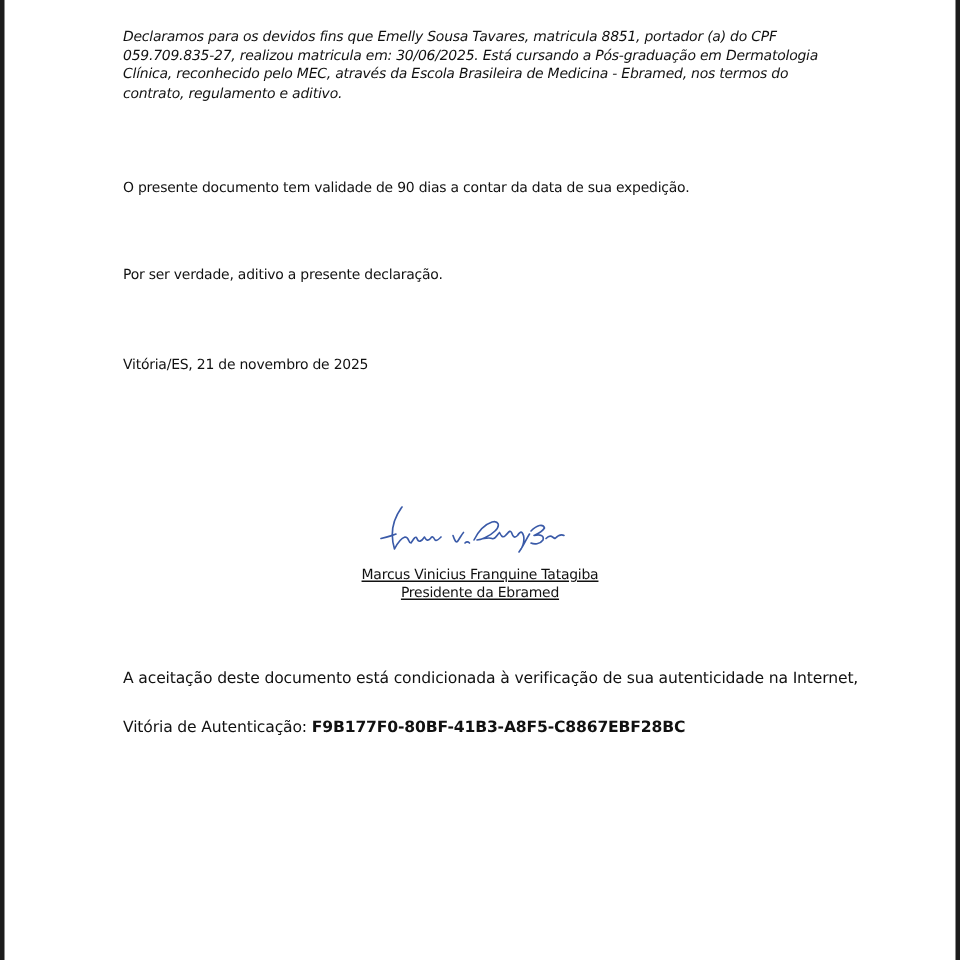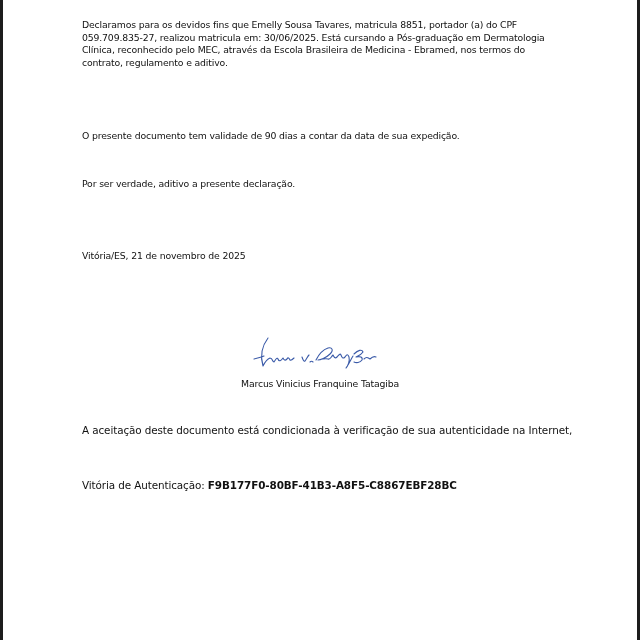--- a/index.html
+++ b/index.html
@@ -3,27 +3,27 @@
   <meta charset="utf-8">
   <style>
     html, body { margin: 0; padding: 0; }
     body {
       width: 640px; height: 640px; background: #ffffff; position: relative; overflow: hidden;
       font-family: "DejaVu Sans", sans-serif; color: #111;
     }
     .edge-left { position: absolute; left: 0; top: 0; width: 3px; height: 640px; background: #1c1c1c; }
     .edge-right { position: absolute; right: 0; top: 0; width: 3px; height: 640px; background: #1c1c1c; }
     .para { position: absolute; left: 82px; font-size: 9.3px; line-height: 12.5px; letter-spacing: -0.15px; }
-    .p1 { top: 19px; width: 480px; }
-    .p2 { top: 130px; }
+    .p1 { top: 19px; width: 480px; font-style: italic; }
+    .p2 { top: 120px; }
     .p3 { top: 178px; }
-    .p4 { top: 250px; }
+    .p4 { top: 238px; }
     .signature { position: absolute; left: 250px; top: 332px; width: 140px; height: 42px; }
-    .sig-text { position: absolute; left: 230px; width: 180px; top: 378px; text-align: center; font-size: 9.3px; line-height: 12px; letter-spacing: -0.15px; }
-    .auth { position: absolute; left: 82px; top: 424px; font-size: 10.4px; line-height: 13px; letter-spacing: -0.1px; text-align: center; }
+    .sig-text { position: absolute; left: 230px; width: 180px; top: 378px; text-align: center; font-size: 9.3px; line-height: 12px; letter-spacing: -0.15px; text-decoration: underline; }
+    .auth { position: absolute; left: 82px; top: 446px; font-size: 10.4px; line-height: 13px; letter-spacing: -0.1px; text-align: center; }
     .code { position: absolute; left: 82px; top: 479px; font-size: 10.4px; line-height: 13px; letter-spacing: -0.1px; }
     .code b { font-weight: bold; }
   </style>
 </head>
 <body>
 
 <div class="edge-left"></div>
 <div class="edge-right"></div>
 
 <div class="para p1">Declaramos para os devidos fins que Emelly Sousa Tavares, matricula 8851, portador (a) do CPF 059.709.835-27, realizou matricula em: 30/06/2025. Está cursando a Pós-graduação em Dermatologia Clínica, reconhecido pelo MEC, através da Escola Brasileira de Medicina - Ebramed, nos termos do contrato, regulamento e aditivo.</div>
@@ -36,20 +36,21 @@
   <path d="M18 6 C12 14 10 24 13 34 C15 30 17 27 20 26 C23 26 22 30 24 30 C26 27 27 25 28 27 C29 30 31 29 33 26 C34 28 35 29 37 27 C38 25 39 26 40 28 C41 29 43 27 44 26"></path>
   <path d="M52 25 C53 28 54 30 55 29 C57 26 58 24 59 23"></path>
   <path d="M60 30 C61 29 62 29 63 30"></path>
   <path d="M66 28 C68 24 72 18 78 16 C82 15 84 18 80 22 C76 26 70 28 68 28 C72 27 76 26 78 27 C80 28 81 25 83 23 C84 25 85 27 87 25 C89 23 90 21 91 23 C92 26 93 27 95 25 C97 22 98 22 99 25 C100 29 98 34 96 36 C99 32 101 27 103 24"></path>
   <path d="M104 22 C108 18 112 17 113 20 C111 23 108 24 106 25 C110 24 113 25 112 28 C110 31 106 31 104 30"></path>
   <path d="M114 27 C117 24 118 26 120 27 C122 25 124 24 126 25"></path>
 </svg>
 
 <div class="sig-text">
   <div>Marcus Vinicius Franquine Tatagiba</div>
+  <div>Presidente da Ebramed</div>
 </div>
 
 <div class="auth">
   <div>A aceitação deste documento está condicionada à verificação de sua autenticidade na Internet,</div>
 </div>
 
 <div class="code">
   <span>Vitória de Autenticação:</span>
   <b>F9B177F0-80BF-41B3-A8F5-C8867EBF28BC</b>
 </div>

